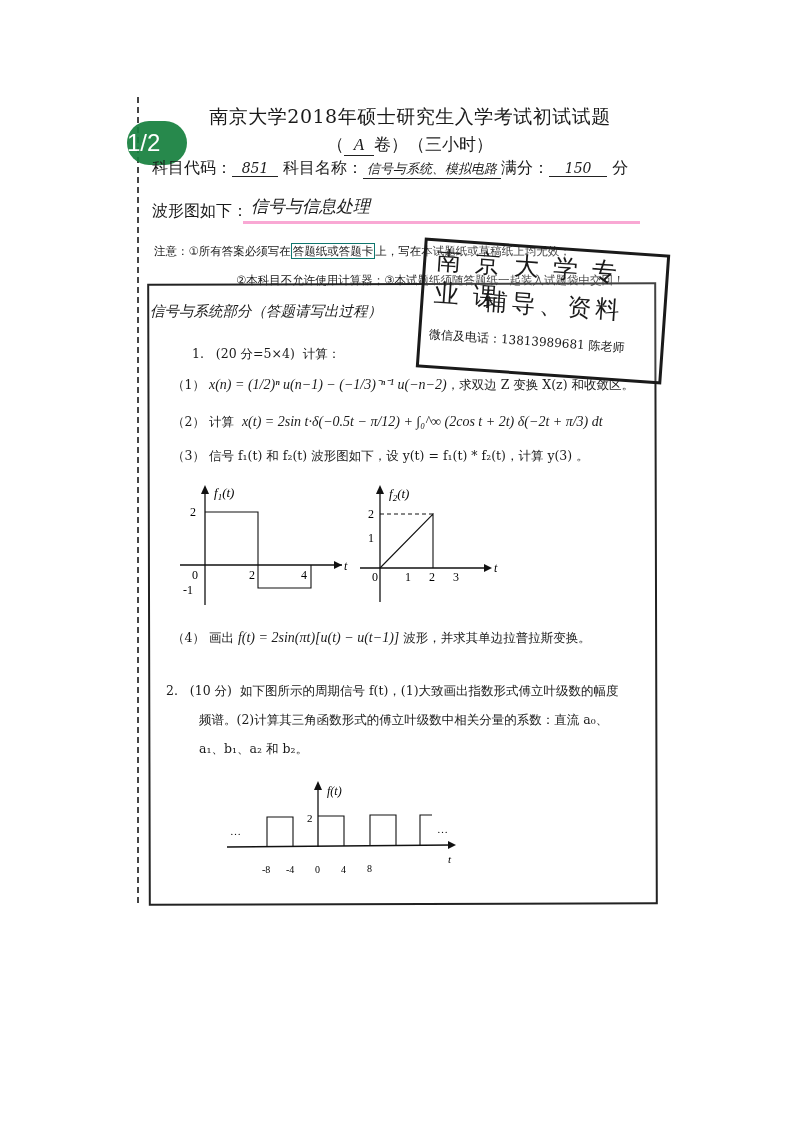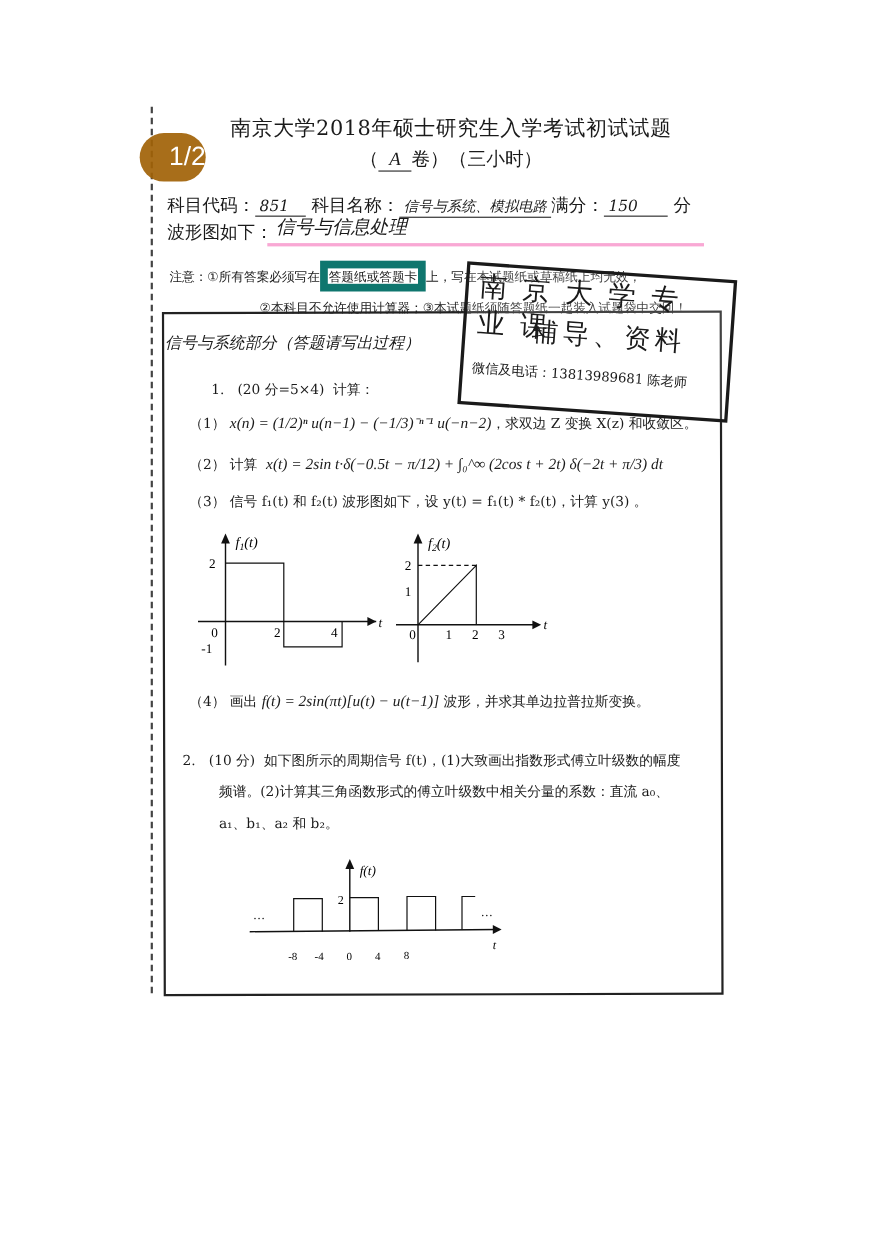--- a/index.html
+++ b/index.html
@@ -1,31 +1,31 @@
 <!DOCTYPE html>
 <html><head>
 <meta charset="utf-8">
 <style>
   html, body { margin:0; padding:0; }
   body { width:793px; height:1122px; background:#ffffff; position:relative; overflow:hidden;
          font-family:"DejaVu Serif", serif; color:#1a1a1a; }
   .abs { position:absolute; }
   .page-edge { position:absolute; left:137px; top:97px; width:1px; height:806px; border-left:2px dashed #444; }
   .badge { position:absolute; left:127px; top:121px; width:60px; height:44px; border-radius:22px;
-           background:#a16207; color:#fff; font-family:"Liberation Sans", sans-serif; font-size:24px;
-           line-height:44px; text-align:right; opacity:0.92; }
+           background:#15803d; color:#fff; font-family:"Liberation Sans", sans-serif; font-size:24px;
+           line-height:44px; text-align:left; opacity:0.92; }
   .title { left:150px; top:104px; width:520px; text-align:center; font-size:19px; letter-spacing:0.5px; }
   .subtitle { left:150px; top:133px; width:520px; text-align:center; font-size:17px; }
   .subtitle .a { display:inline-block; width:30px; border-bottom:1px solid #222; text-align:center;
                  font-family:"Liberation Serif", serif; font-style:italic; }
   .row { font-family:"DejaVu Sans", sans-serif; font-size:16px; white-space:nowrap; }
   .hw { font-family:"DejaVu Serif", serif; font-style:italic; font-size:14px; display:inline-block;
         border-bottom:1px solid #222; padding:0 4px; }
   .note { font-family:"DejaVu Sans", sans-serif; font-size:11.5px; white-space:nowrap; }
-  .boxed { border:7px solid #0f766e; padding:0 1px; }
+  .boxed { border:1px solid #0f766e; padding:0 1px; }
   .frame { position:absolute; left:148px; top:283px; width:505px; height:618px; border:2px solid #222;
            border-top-width:2px; transform:rotate(-0.15deg); }
   .section-title { left:150px; top:302px; width:500px; font-family:"DejaVu Sans", sans-serif; font-size:14.5px;font-style:italic; }
   .q { font-family:"DejaVu Serif", serif; font-size:12.5px; white-space:nowrap; }
   .math { font-family:"Liberation Serif", serif; font-style:italic; font-size:14px; }
   .stamp { position:absolute; left:420px; top:246px; width:240px; height:124px; border:3px solid #1a1a1a;
            transform:rotate(4deg); background:rgba(255,255,255,0.15); }
   .stamp .l1 { position:absolute; left:10px; top:2px; font-size:25px; letter-spacing:14px; font-family:"DejaVu Serif", serif; }
   .stamp .l2 { position:absolute; left:60px; top:40px; font-size:24px; letter-spacing:4px; font-family:"DejaVu Serif", serif; }
   .stamp .l3 { position:absolute; left:8px; top:85px; font-size:12px; font-family:"DejaVu Serif", serif; white-space:nowrap; }
@@ -37,21 +37,21 @@
 <div class="page-edge"></div>
 
 <div class="badge">1/2</div>
 
 <div class="abs title">南京大学2018年硕士研究生入学考试初试试题</div>
 
 <div class="abs subtitle">
   <span>（</span><span class="a">A</span><span>卷）（三小时）</span>
 </div>
 
-<div class="abs row" style="left:152px; top:177px;">
+<div class="abs row" style="left:152px; top:158px;text-align:center;">
   <span>科目代码：</span><span class="hw" style="width:38px;">851</span>
   <span>科目名称：</span><span class="hw" style="font-size:13px;">信号与系统、模拟电路</span><span>满分：</span><span class="hw" style="width:50px;">150</span>
   <span>分</span>
 </div>
 
 <div class="abs row" style="left:152px; top:201px;">
   <span>波形图如下：</span>
 </div>
 <div class="abs" style="left:243px; top:195px; width:397px; height:26px; border-bottom:3px solid #f9a8d4;">
   <span class="abs" style="left:8px; top:0; font-family:'DejaVu Serif', serif; font-style:italic; font-size:17px; white-space:nowrap;">信号与信息处理</span>

